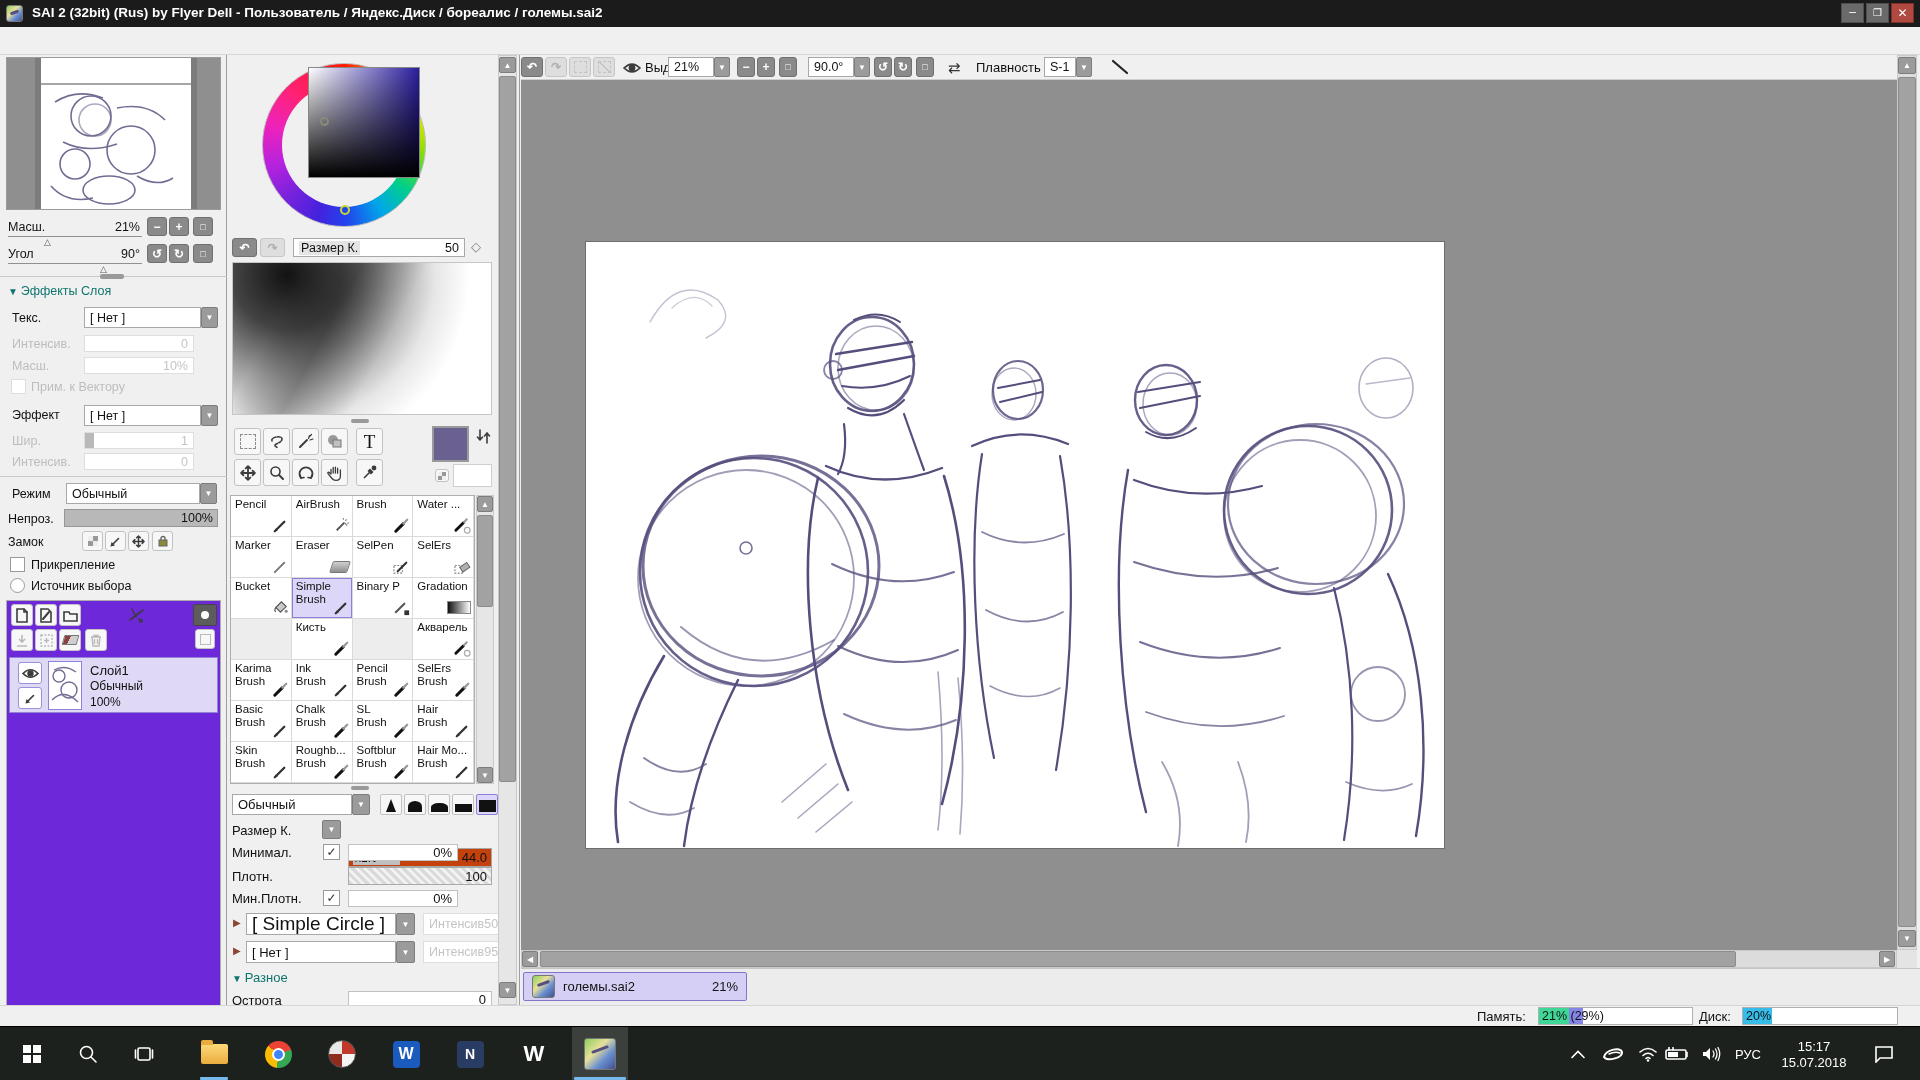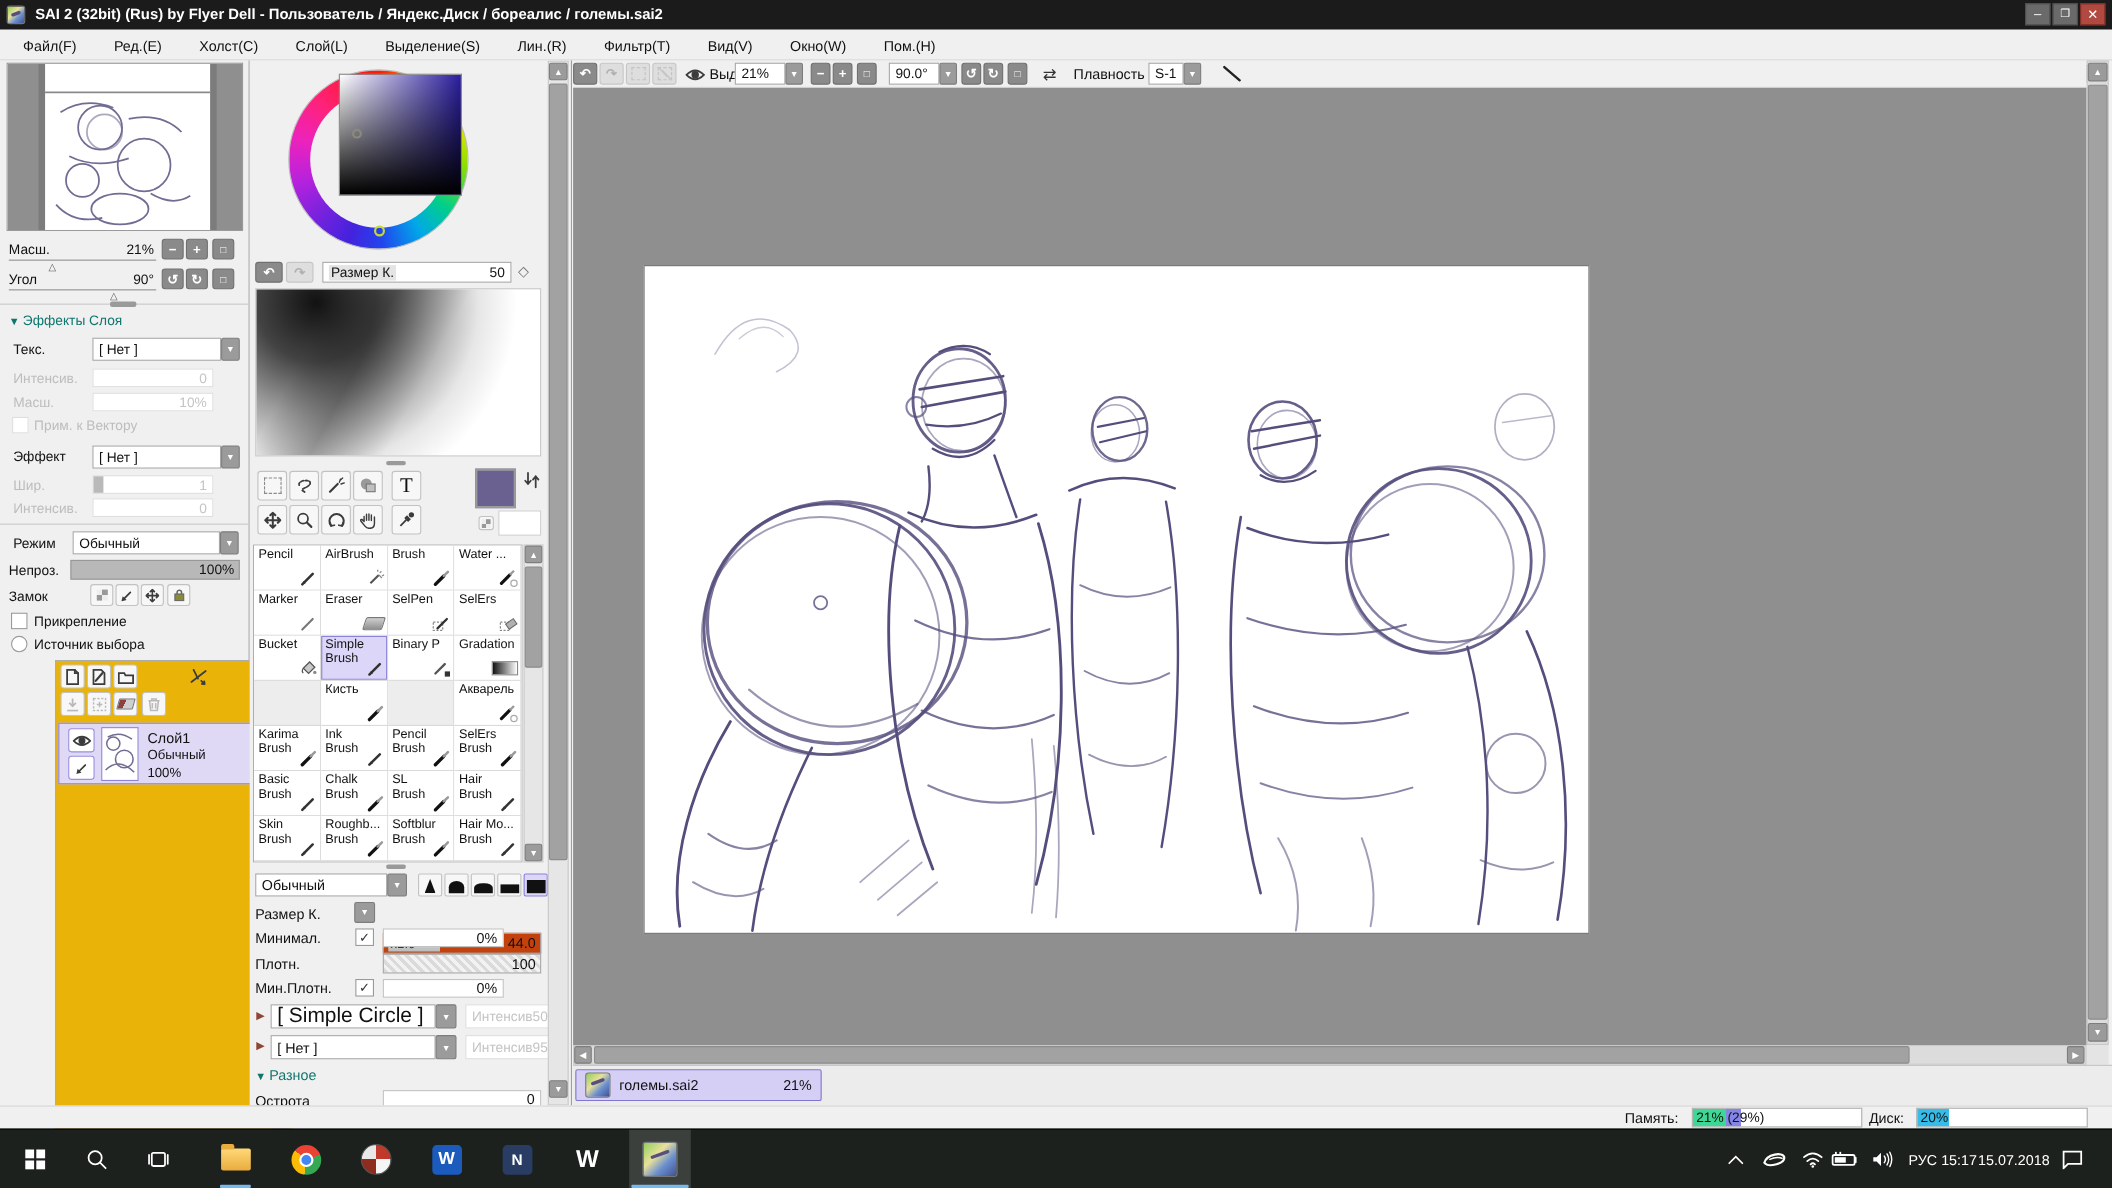--- a/index.html
+++ b/index.html
@@ -103,32 +103,20 @@
 
   <div class="abs" style="left:0;top:0;width:1920px;height:27px;background:#1b1b1b;">
     <div class="abs sai-ic" style="left:6px;top:5px;width:17px;height:17px;"></div>
     <div class="abs" style="left:32px;top:5px;color:#fff;font-size:13.5px;font-weight:bold;white-space:nowrap;">SAI 2 (32bit) (Rus) by Flyer Dell - Пользователь / Яндекс.Диск / бореалис / големы.sai2</div>
     <div class="abs" style="left:1841px;top:3px;width:23px;height:20px;background:#6a6a6a;border:1px solid #4e4e4e;color:#fff;text-align:center;line-height:16px;">–</div>
     <div class="abs" style="left:1866px;top:3px;width:23px;height:20px;background:#6a6a6a;border:1px solid #4e4e4e;color:#fff;text-align:center;line-height:18px;font-size:10px;">❐</div>
     <div class="abs" style="left:1891px;top:3px;width:23px;height:20px;background:#b0493f;border:1px solid #7e2f28;color:#fff;text-align:center;line-height:18px;">✕</div>
   </div>
 
   <div class="abs" style="left:0;top:27px;width:1920px;height:28px;background:#f0f0f0;border-bottom:1px solid #d6d6d6;">
-    <div id="menu-items" class="abs" style="left:4px;top:0;height:28px;display:flex;align-items:center;">
-        <span style="padding: 0px 17px; font-size: 13px; cursor: default;">Файл(F)</span>
-        <span style="padding: 0px 17px; font-size: 13px; cursor: default;">Ред.(E)</span>
-        <span style="padding: 0px 17px; font-size: 13px; cursor: default;">Холст(C)</span>
-        <span style="padding: 0px 17px; font-size: 13px; cursor: default;">Слой(L)</span>
-        <span style="padding: 0px 17px; font-size: 13px; cursor: default;">Выделение(S)</span>
-        <span style="padding: 0px 17px; font-size: 13px; cursor: default;">Лин.(R)</span>
-        <span style="padding: 0px 17px; font-size: 13px; cursor: default;">Фильтр(T)</span>
-        <span style="padding: 0px 17px; font-size: 13px; cursor: default;">Вид(V)</span>
-        <span style="padding: 0px 17px; font-size: 13px; cursor: default;">Окно(W)</span>
-        <span style="padding: 0px 17px; font-size: 13px; cursor: default;">Пом.(H)</span>
-      </div>
     <div class="abs" style="left:1852px;top:32px;width:20px;height:16px;background:#8f8f8f;border:1px solid #6f6f6f;color:#fff;text-align:center;line-height:12px;font-size:11px;">–</div>
     <div class="abs" style="left:1873px;top:32px;width:20px;height:16px;background:#8f8f8f;border:1px solid #6f6f6f;color:#fff;text-align:center;line-height:14px;font-size:9px;">❐</div>
     <div class="abs" style="left:1894px;top:32px;width:20px;height:16px;background:#8f8f8f;border:1px solid #6f6f6f;color:#fff;text-align:center;line-height:14px;font-size:10px;">✕</div>
   </div>
 
   <div class="abs" style="left:0;top:55px;width:227px;height:950px;background:#f0f0f0;border-right:1px solid #9e9e9e;">
 
     <div class="abs" style="left:6px;top:2px;width:215px;height:153px;border:1px solid #9a9a9a;overflow:hidden;">
       <svg width="215" height="153" viewBox="0 0 215 153">
         <rect width="215" height="153" fill="#8f8f8f"></rect>
@@ -227,21 +215,21 @@
           <path d="M4 5 V3.5 A2 2 0 0 1 8 3.5 V5" fill="none" stroke="#666" stroke-width="1.4"></path>
         </svg>
     </div>
 
     <div class="abs check" style="left:10px;top:502px;width:15px;height:15px;"></div>
     <div class="abs lbl" style="left:31px;top:503px;">Прикрепление</div>
 
     <div class="abs" style="left:10px;top:523px;width:15px;height:15px;border:1px solid #9a9a9a;border-radius:50%;background:#fff;"></div>
     <div class="abs lbl" style="left:31px;top:524px;">Источник выбора</div>
 
-    <div class="abs" style="left:6px;top:545px;width:215px;height:455px;background:#eab308;border:1px solid #adadad;margin-left:44px;">
+    <div class="abs" style="left:6px;top:545px;width:215px;height:455px;background:#6d28d9;border:1px solid #adadad;">
 
       <div class="abs toolbtn" style="left:4px;top:3px;width:22px;height:22px;">
         <svg class="dk" width="14" height="15" viewBox="0 0 14 15">
             <path d="M2 1h7l3 3v10H2z"></path>
             <path d="M9 1v3h3"></path>
           </svg>
       </div>
       <div class="abs toolbtn" style="left:28px;top:3px;width:22px;height:22px;">
         <svg class="dk" width="14" height="15" viewBox="0 0 14 15">
             <path d="M2 1h7l3 3v10H2z"></path>
@@ -876,21 +864,21 @@
     </div>
     <div class="tb-cell" style="left:1694px;width:34px;">
       <svg class="ln" width="20" height="16" viewBox="0 0 20 16">
           <path d="M2 6 h3 l4-4 v12 l-4-4 H2z" fill="#fff" stroke="none"></path>
           <path d="M12 5 Q14 8 12 11 M14.5 3 Q17.5 8 14.5 13 M17 1.5 Q20.5 8 17 14.5" stroke-width="1.3"></path>
         </svg>
     </div>
     <div class="tb-cell" style="left:1728px;width:40px;">
       <span class="tray-txt">РУС</span>
     </div>
-    <div class="tb-cell" style="left:1768px;width:92px;flex-direction:row;gap:1px;">
+    <div class="tb-cell" style="left:1768px;width:92px;flex-direction:column;gap:1px;">
       <span class="tray-txt">15:17</span>
       <span class="tray-txt">15.07.2018</span>
     </div>
     <div class="tb-cell" style="left:1862px;width:44px;">
       <svg class="ln" width="20" height="18" viewBox="0 0 20 18">
           <path d="M2 2 h16 v11 h-12 l-4 4z"></path>
         </svg>
     </div>
   </div>
 </div>

